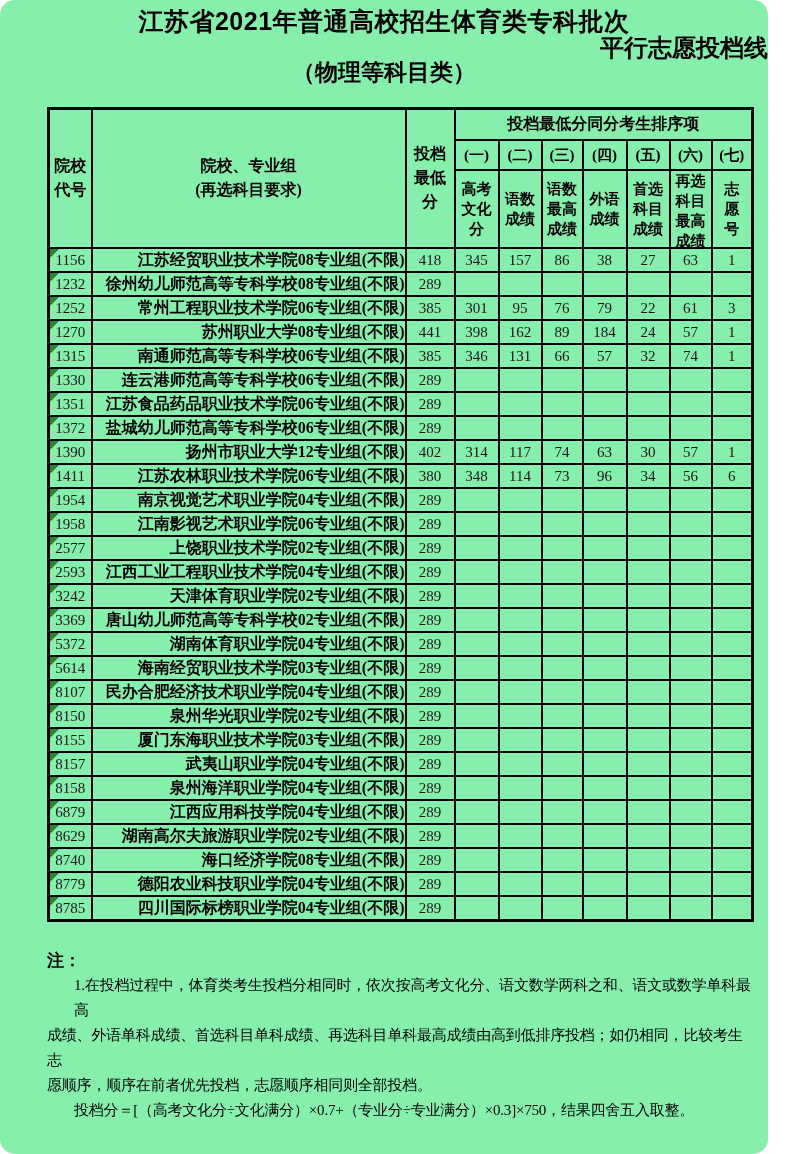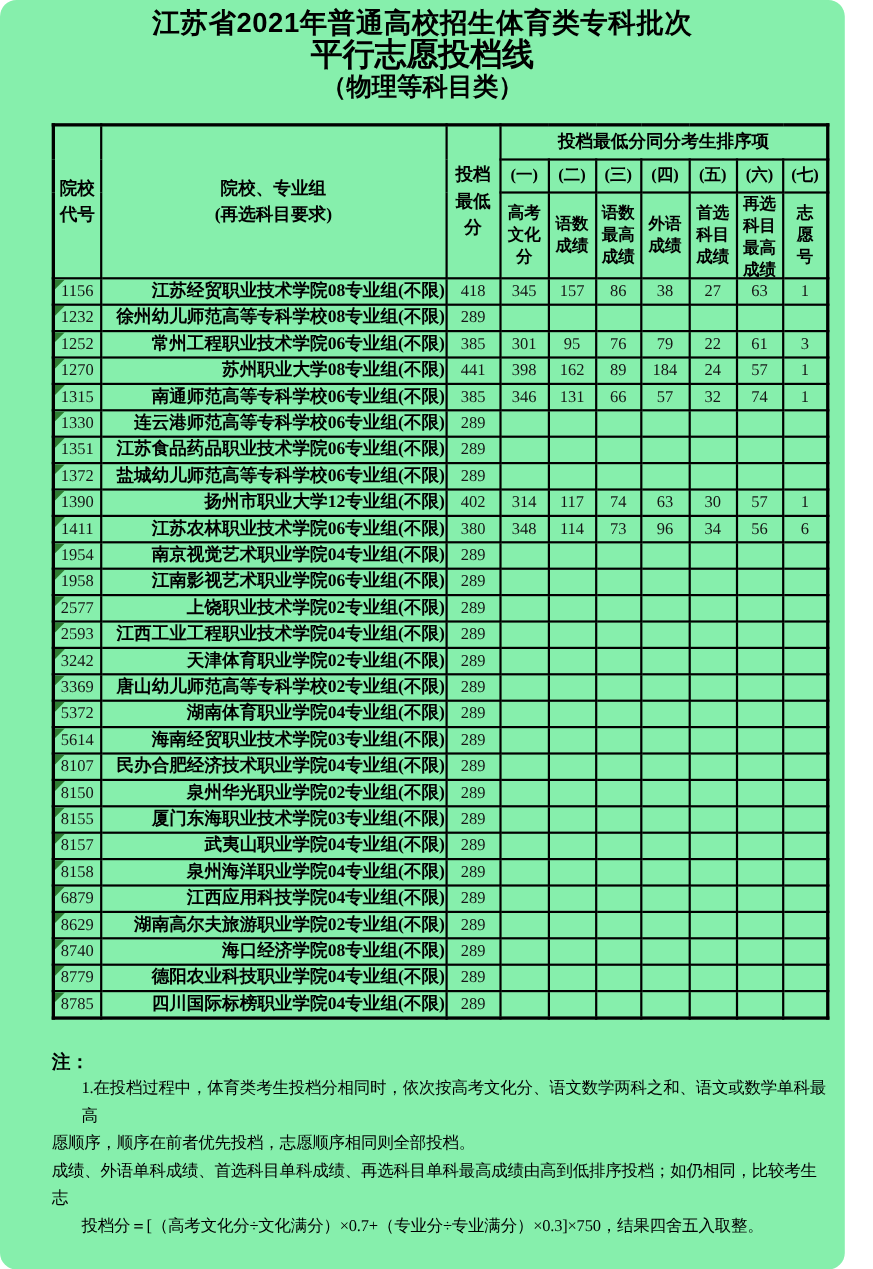--- a/index.html
+++ b/index.html
@@ -7,22 +7,22 @@
     width:768px;height:1154px;box-sizing:border-box;background:#86efac;
     padding-top:8px;position:relative;color:#000;
     font-family:"Liberation Serif","DejaVu Serif",serif;
     overflow:hidden;
     border-radius:15px;
   }
   
   .title{text-align:center;font-family:"Liberation Sans","DejaVu Sans",sans-serif;
     font-weight:bold;line-height:1.08;}
   .title .l1{font-size:25px;letter-spacing:0.5px;}
-  .title .l2{font-size:29px;}
-  .title .l3{font-size:23px;}
+  .title .l2{font-size:24px;text-align:right;}
+  .title .l3{font-size:23px;font-family:Liberation Serif, serif;}
   
   .tbl-wrap{margin:21px 0 0 47px;}
   table{border-collapse:collapse;table-layout:fixed;width:704px;border:3px solid #000;}
   th,td{border:2px solid #000;padding:0;overflow:hidden;}
   thead th{font-weight:bold;text-align:center;vertical-align:middle;font-size:15px;line-height:20px;}
   th.big{font-size:16px;line-height:24px;}
   th.group-hdr{font-size:16px;height:29px;}
   th.ord{height:28px;font-size:15px;}
   th.desc{height:76px;vertical-align:middle;}
   th.desc .clip{display:block;max-height:76px;overflow:hidden;}
@@ -458,18 +458,18 @@
             <td class="num"></td>
             <td class="num"></td>
           </tr>
         </tbody>
     </table>
   </div>
 
   <div class="notes">
     <div class="notes-label">注：</div>
     <div class="note-line indent">1.在投档过程中，体育类考生投档分相同时，依次按高考文化分、语文数学两科之和、语文或数学单科最高</div>
+    <div class="note-line">成绩、外语单科成绩、首选科目单科成绩、再选科目单科最高成绩由高到低排序投档；如仍相同，比较考生志</div>
     <div class="note-line">愿顺序，顺序在前者优先投档，志愿顺序相同则全部投档。</div>
-    <div class="note-line">成绩、外语单科成绩、首选科目单科成绩、再选科目单科最高成绩由高到低排序投档；如仍相同，比较考生志</div>
     <div class="note-line indent">投档分＝[（高考文化分÷文化满分）×0.7+（专业分÷专业满分）×0.3]×750，结果四舍五入取整。</div>
   </div>
 
 </div>
 
 </body></html>

